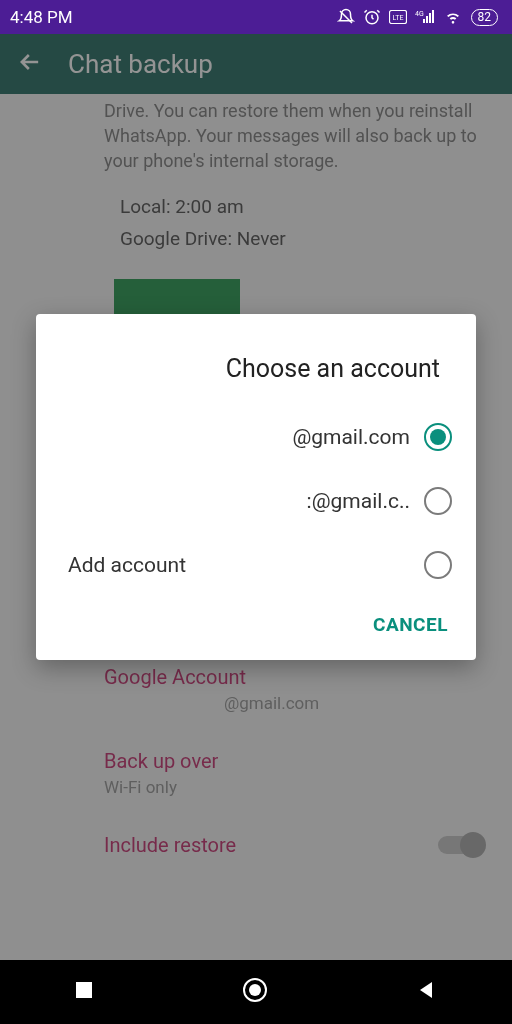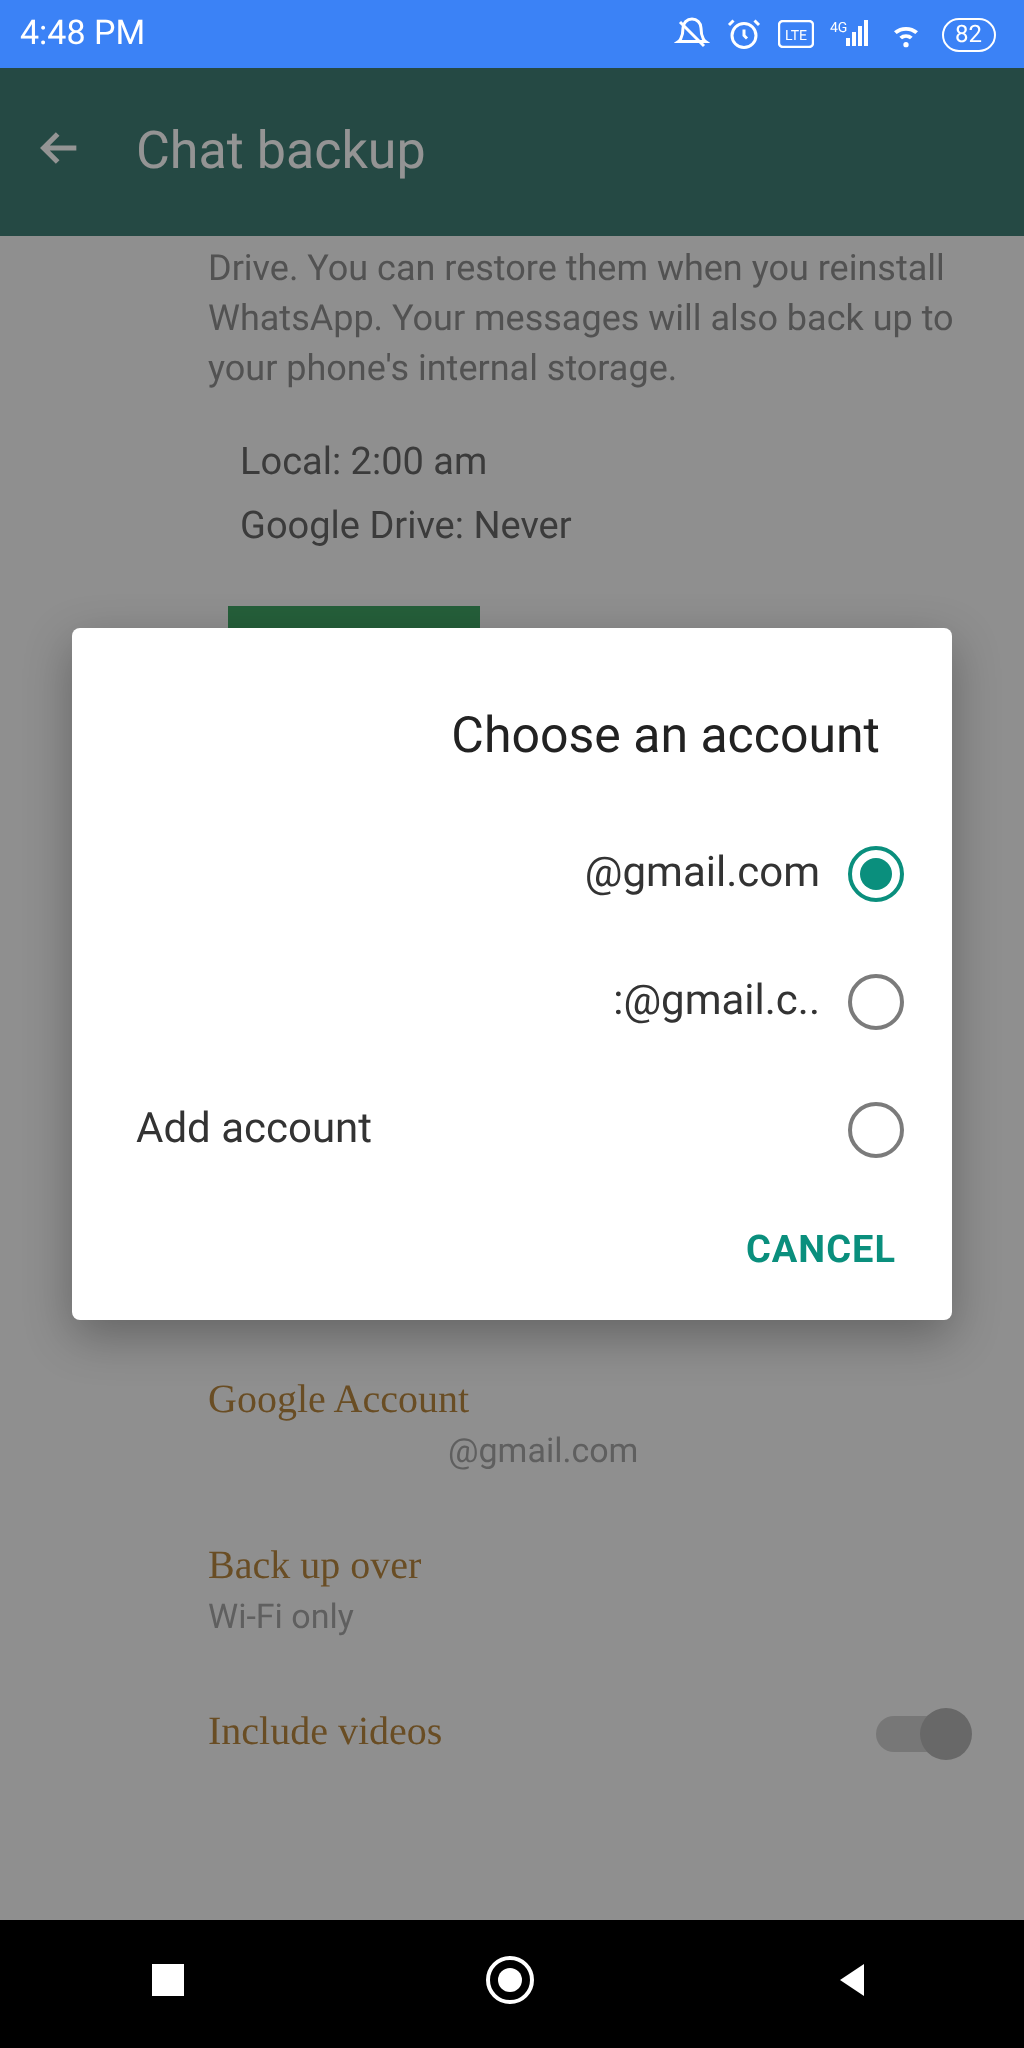--- a/index.html
+++ b/index.html
@@ -1,36 +1,36 @@
 <!DOCTYPE html>
 <html><head>
 <meta charset="utf-8">
 <style>
 * { margin: 0; padding: 0; box-sizing: border-box; font-family: Roboto, -apple-system, Helvetica, Arial, sans-serif; }
 html, body { width: 512px; height: 1024px; overflow: hidden; background: #000; }
 .screen { width: 512px; height: 1024px; position: relative; background: #f4f4f4; }
 
 
-.statusbar { height: 34px; background: #3b82f6; color: #fff; display: flex; align-items: center; justify-content: space-between; padding: 0 14px 0 10px; font-size: 17px; }
+.statusbar { height: 34px; background: #4c1d95; color: #fff; display: flex; align-items: center; justify-content: space-between; padding: 0 14px 0 10px; font-size: 17px; }
 .statusbar .right { display: flex; align-items: center; gap: 8px; }
 .statusbar .right .ico { display: inline-flex; }
 .battery { border: 1.5px solid #fff; border-radius: 10px; padding: 0 6px; font-size: 12px; line-height: 15px; }
 
 
-.toolbar { height: 84px; background: #0a5a4e; color: #fff; display: flex; align-items: center; padding: 0 16px; gap: 24px; }
+.toolbar { height: 60px; background: #0a5a4e; color: #fff; display: flex; align-items: center; padding: 0 16px; gap: 24px; }
 .toolbar .title { font-size: 26px; font-weight: 400; }
 
 
 .content { padding: 0 0 0 0; color: #3d3d3d; }
 .desc { padding: 0 28px 0 104px; color: #6e6e6e; font-size: 18px; line-height: 25px; margin-top: 4px; }
 .times { padding: 18px 28px 0 104px; font-size: 19px; color: #3a3a3a; line-height: 32px; margin-left: 16px; }
 .green-btn { margin: 24px 0 0 114px; width: 126px; height: 46px; background: #0a8a39; }
 
 .section { padding: 20px 28px 0 104px; }
-.section .label { font-size: 20px; color: #a16207; font-family: Liberation Serif, serif; }
+.section .label { font-size: 20px; color: #be185d; }
 .section .sub { font-size: 17px; color: #8a8a8a; margin-top: 4px; }
 .section.row { display: flex; align-items: center; justify-content: space-between; padding-right: 28px; padding-top: 36px;}
 
 .toggle { width: 46px; height: 18px; background: #bfbfbf; border-radius: 10px; position: relative; }
 .toggle::after { content: ""; position: absolute; right: -2px; top: -4px; width: 26px; height: 26px; background: #9d9d9d; border-radius: 50%; }
 
 
 .scrim { position: absolute; inset: 34px 0 64px 0; background: rgba(60,60,60,0.55); }
 
 
@@ -113,21 +113,21 @@
       <div class="label">Google Account</div>
       <div class="sub" style="padding-left:120px">@gmail.com</div>
     </div>
 
     <div class="section" style="padding-top:36px">
       <div class="label">Back up over</div>
       <div class="sub">Wi-Fi only</div>
     </div>
 
     <div class="section row">
-      <div class="label">Include videos</div>
+      <div class="label">Include restore</div>
       <div class="toggle"></div>
     </div>
   </div>
 
   <div class="scrim"></div>
 
   <div class="dialog">
     <div class="dtitle">Choose an account</div>
 
     <div class="option">

